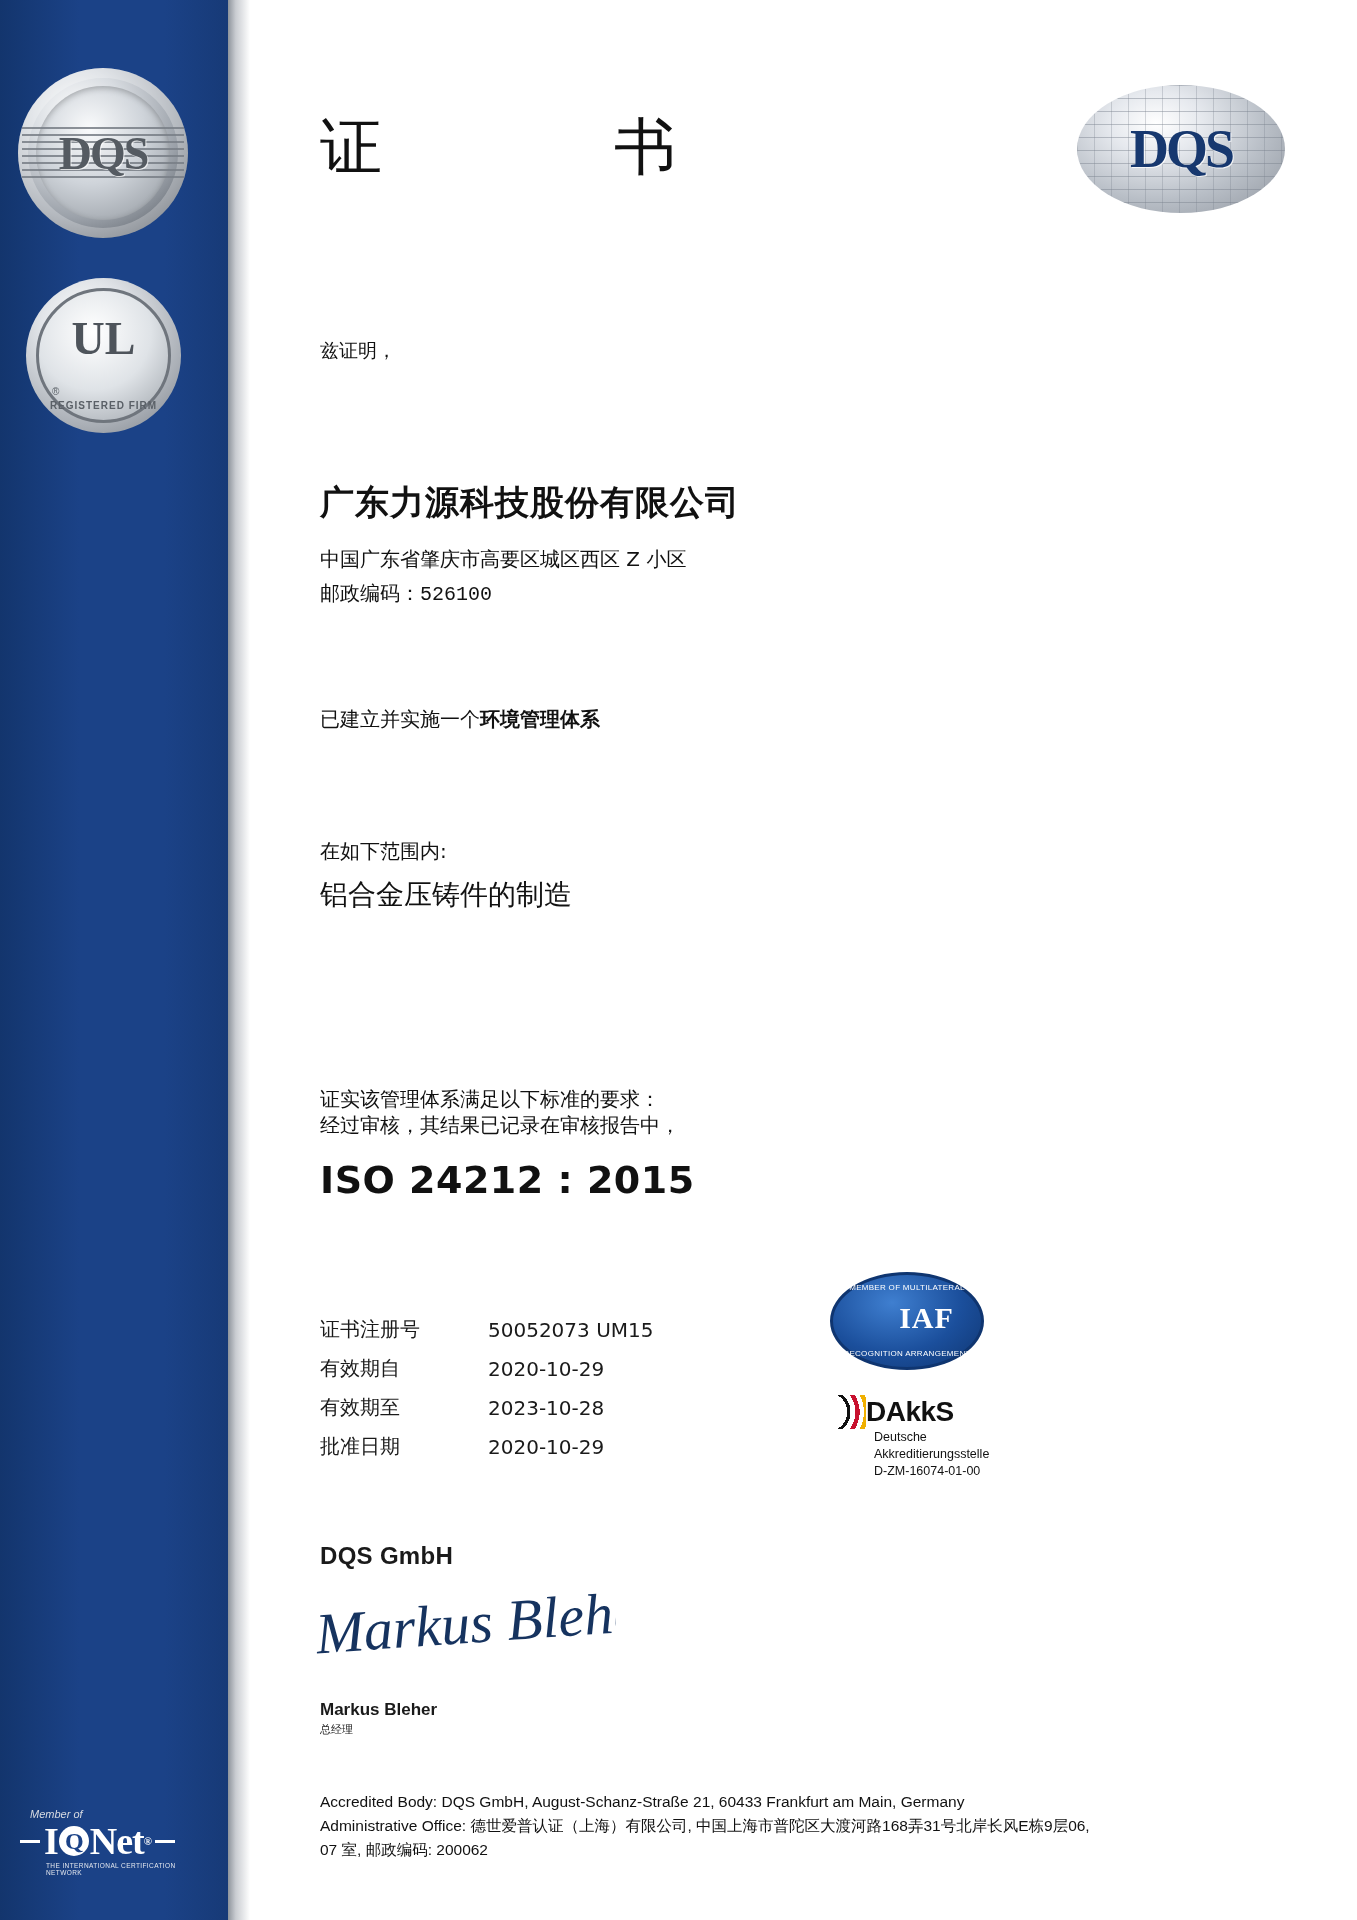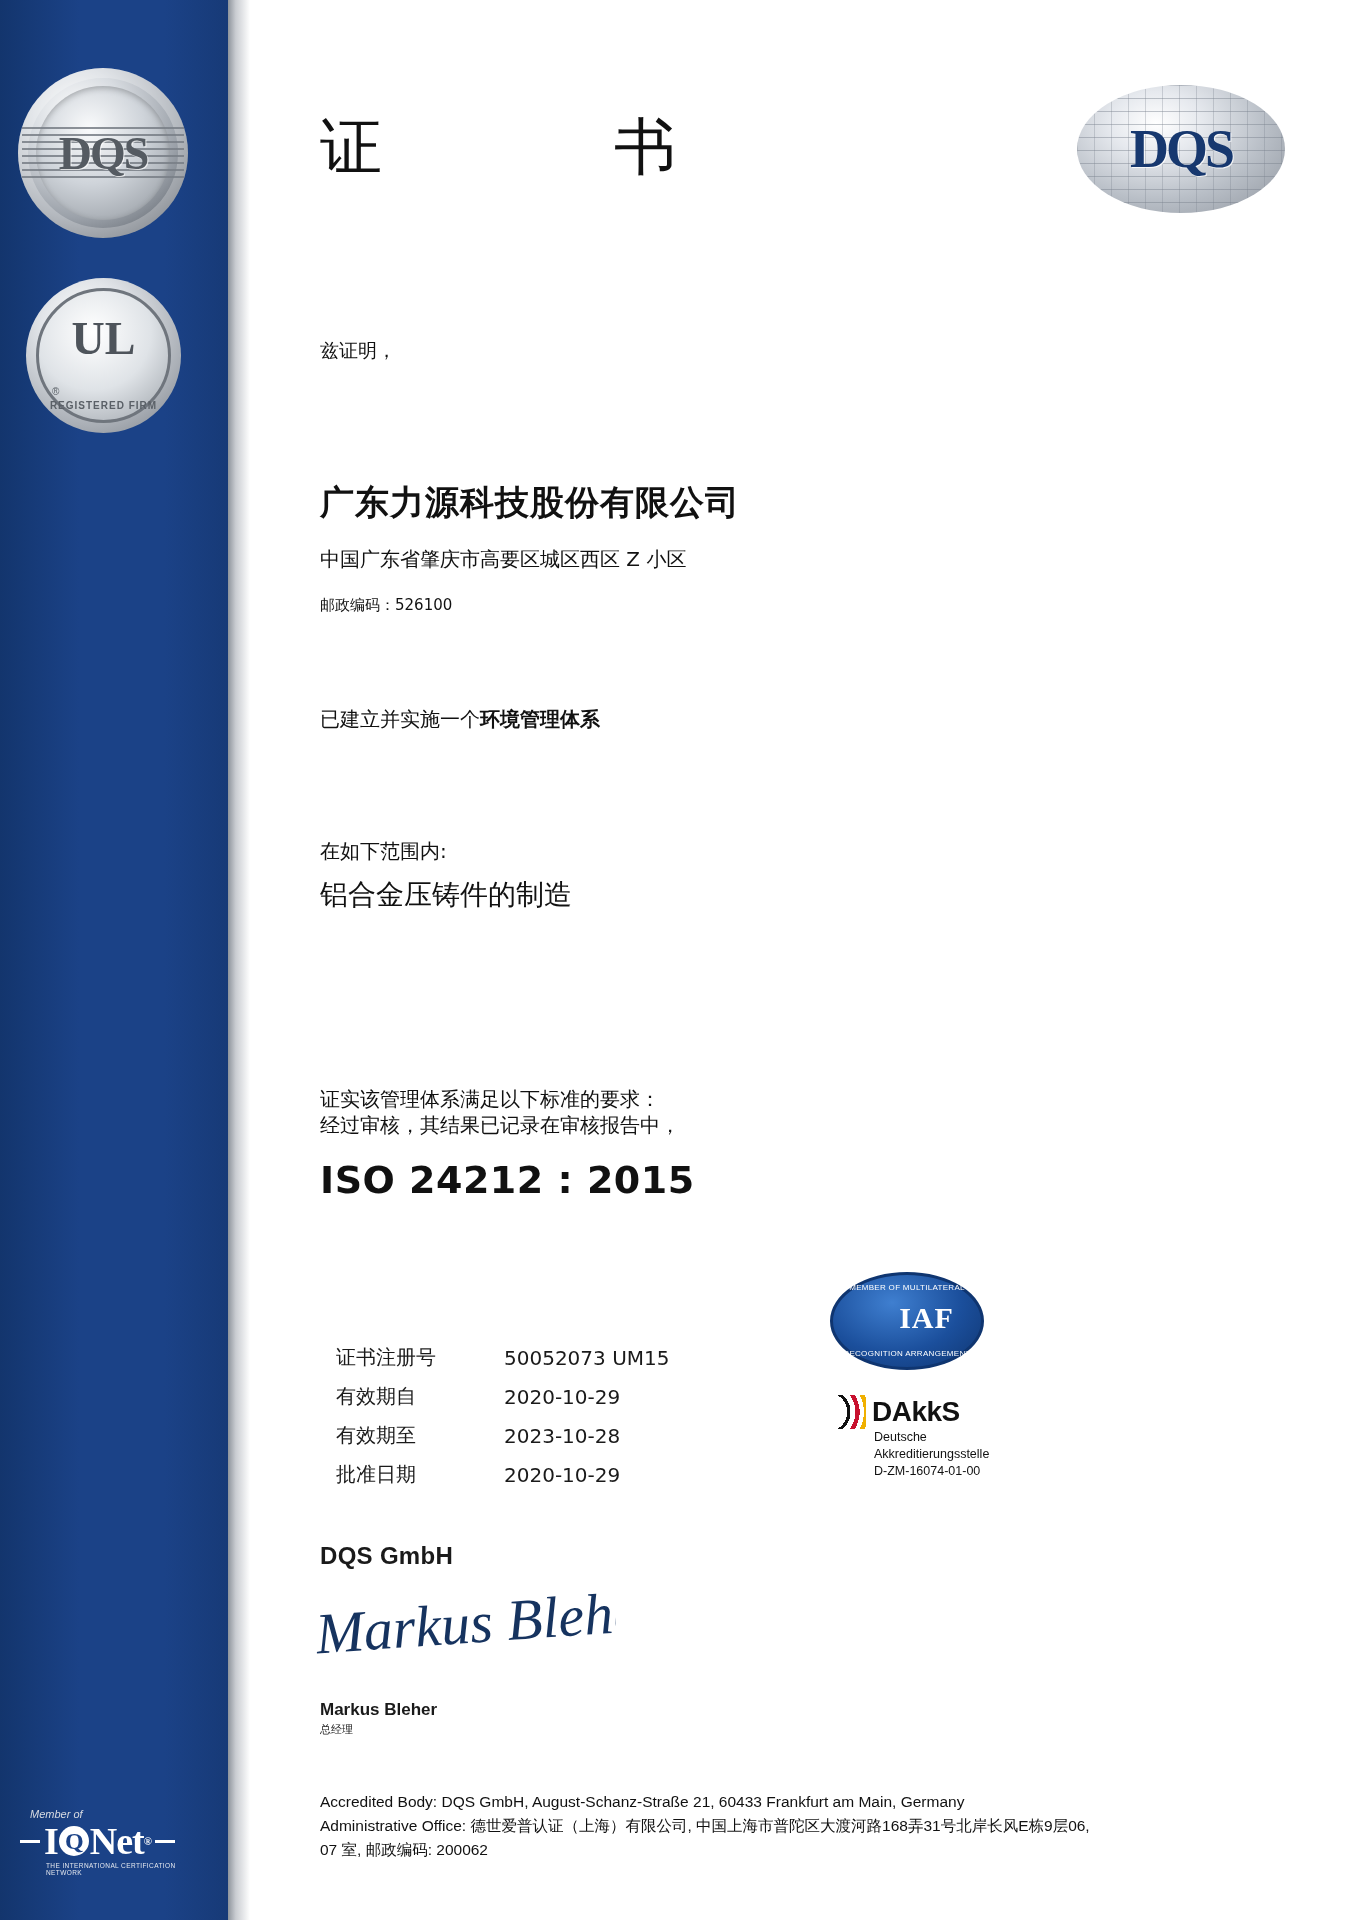--- a/index.html
+++ b/index.html
@@ -223,41 +223,40 @@
     color: #111;
   }
   .lbl-hereby { top: 338px; font-size: 19px; }
   .company {
     top: 480px;
     font-size: 34px;
     font-weight: 600;
     letter-spacing: 1px;
   }
   .addr1 { top: 546px; font-size: 20px; }
-  .addr2 { top: 596px; font-size: 15px; }
+  .addr2 { top: 580px; font-size: 20px; font-family: Liberation Mono, monospace; }
   .scope-stmt { top: 706px; font-size: 20px; }
   .scope-stmt b { font-weight: bold; }
   .scope-head { top: 838px; font-size: 20px; }
   .scope-body { top: 876px; font-size: 28px; }
   .audit1 { top: 1112px; font-size: 20px; }
   .audit2 { top: 1086px; font-size: 20px; }
   .standard {
     top: 1158px;
     font-size: 38px;
     font-weight: bold;
     letter-spacing: 0.5px;
   }
   
   .details {
     position: absolute;
-    left: 86px; top: 1310px;
+    left: 70px; top: 1310px;
     font-family: "DejaVu Sans", sans-serif;
     font-size: 20px;
     border-collapse: collapse;
-    margin-top: 28px;
   }
   .details td { padding: 6px 0; }
   .details td.k { width: 150px; }
   .details td.v { padding-left: 18px; }
   
   .iaf {
     position: absolute;
     left: 580px; top: 1272px;
     width: 148px; height: 92px;
     border-radius: 50%;
@@ -278,21 +277,21 @@
   .iaf .bot {
     position: absolute; left: 0; right: 0; bottom: 9px;
     text-align: center; font-size: 8px; letter-spacing: 0.3px;
   }
   
   .dakks {
     position: absolute;
     left: 578px; top: 1395px;
     width: 250px;
   }
-  .dakks-row { display: flex; align-items: center; gap: 6px; }
+  .dakks-row { display: flex; align-items: center; }
   .dakks-swoosh {
     width: 38px; height: 34px;
     background:
       radial-gradient(circle at 0% 50%, rgba(0,0,0,0) 46%, #111 46%, #111 54%, rgba(0,0,0,0) 54%),
       radial-gradient(circle at 0% 50%, rgba(0,0,0,0) 66%, #c8102e 66%, #c8102e 76%, rgba(0,0,0,0) 76%),
       radial-gradient(circle at 0% 50%, rgba(0,0,0,0) 86%, #f0b000 86%, #f0b000 97%, rgba(0,0,0,0) 97%);
   }
   .dakks-word {
     font-family: "Liberation Sans", sans-serif;
     font-size: 28px;

